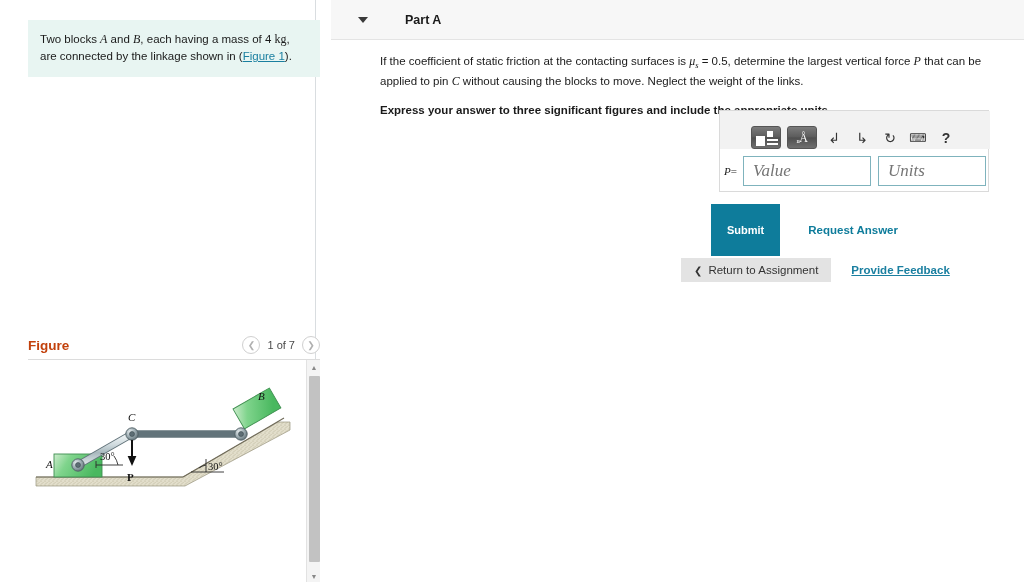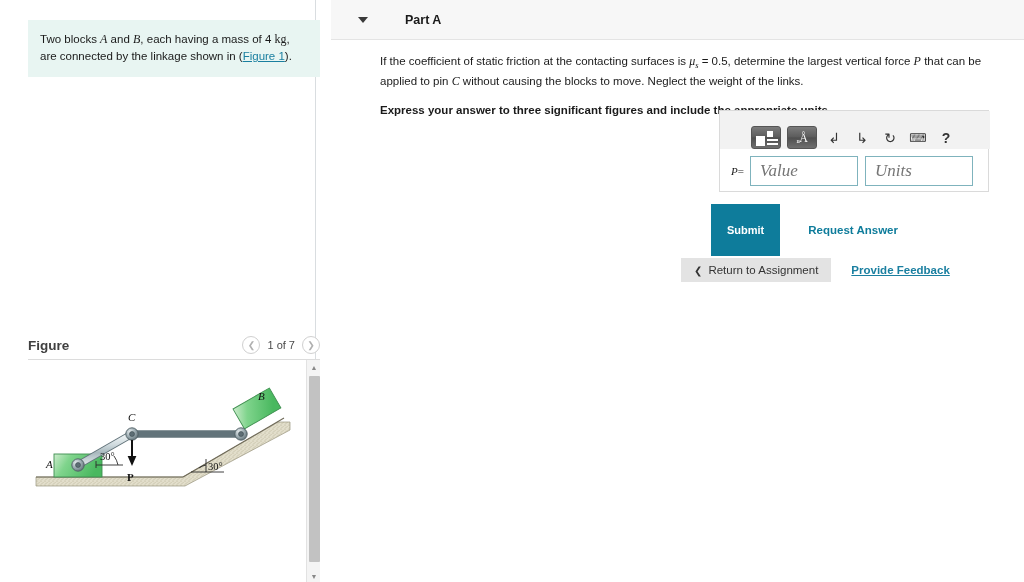--- a/index.html
+++ b/index.html
@@ -23,21 +23,21 @@
     font-size: 11.5px; color: #1a1a1a; line-height: 1.45;
   }
   .mathvar { font-family: "Liberation Serif", serif; font-style: italic; font-size: 12px; }
   .mathunit { font-family: "Liberation Serif", serif; font-style: normal; font-size: 12px; }
   .figlink { color: #1a7fa0; text-decoration: underline; cursor: pointer; }
 
   #figure-header {
     position: absolute; left: 28px; top: 332px; width: 292px; height: 26px;
     display: flex; align-items: center; justify-content: space-between;
   }
-  #figure-title { font-size: 13.5px; font-weight: bold; color: #404040; }
+  #figure-title { font-size: 13.5px; font-weight: bold; color: #c2410c; }
   #figure-pager { display: flex; align-items: center; gap: 7px; }
   .pager-btn {
     width: 18px; height: 18px; border-radius: 50%;
     border: 1px solid #d0d0d0; background: #fff;
     display: flex; align-items: center; justify-content: center;
     font-size: 9px; color: #b0b0b0; cursor: pointer; line-height: 1;
   }
   #pager-label { font-size: 11px; color: #4a4a4a; }
 
   #figure-panel {
@@ -118,21 +118,21 @@
   #p-label {
     width: 26px; text-align: right; padding-right: 6px;
     font-family: "Liberation Serif", serif; font-size: 11px; color: #222;
   }
   #p-label i { font-style: italic; }
   .ans-input {
     height: 30px; border: 1px solid #7fb3bd; background: #fff;
     font-family: "Liberation Serif", serif; font-style: italic;
     font-size: 17px; color: #8a8a8a; padding: 0 9px; outline: none;
   }
-  #value-input { width: 108px; }
+  #value-input { width: 128px; }
   #units-input { width: 108px; margin-left: 7px; }
 
   #submit-row { position: absolute; left: 380px; top: 204px; display: flex; align-items: center; }
   #submit-button {
     background: #0e7c9b; color: #fff; border: none; font-weight: bold;
     font-size: 11px; padding: 20px 16px; cursor: pointer;
     font-family: "Liberation Sans", sans-serif;
   }
   #request-answer {
     margin-left: 28px; color: #0e7c9b; font-weight: bold;

